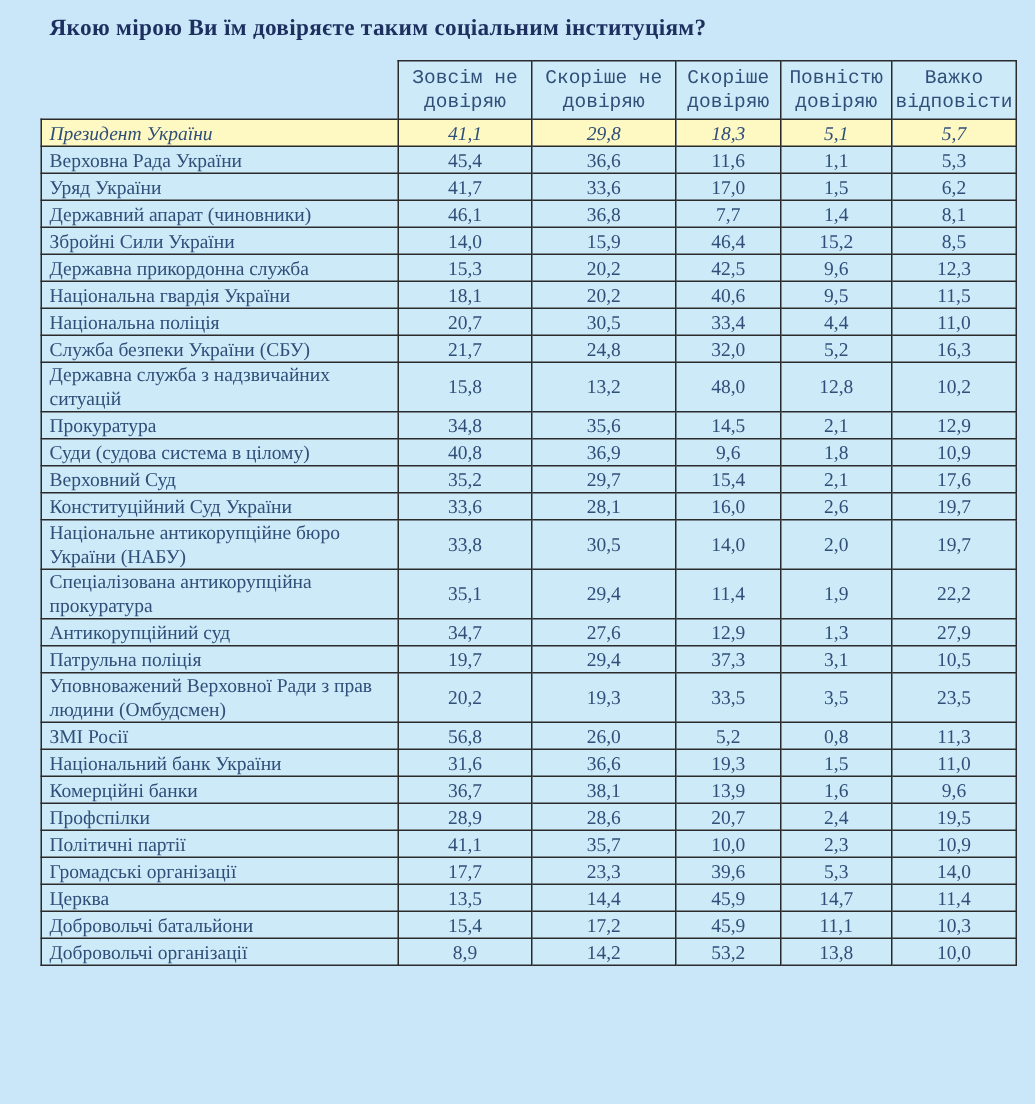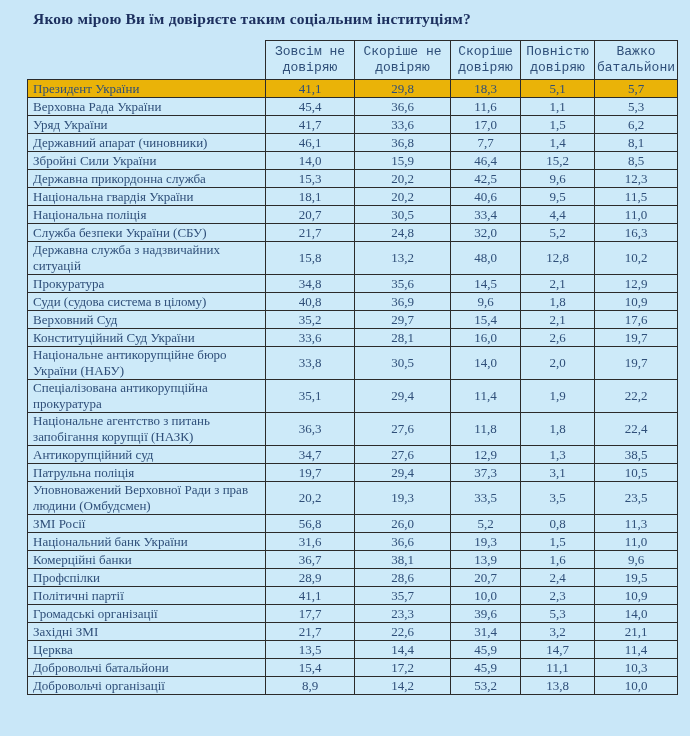--- a/index.html
+++ b/index.html
@@ -59,21 +59,22 @@
     vertical-align: middle;
   }
   table.trust td.label {
     text-align: left;
     padding: 0 4px 0 5px;
   }
   table.trust td.value {
     text-align: center;
   }
   table.trust tr.highlight td {
-    background: #eab308;
+    background: #fef9c3;
+    font-style: italic;
   }
 </style>
 </head>
 <body>
 
 <div class="page">
   <h1 class="title">Якою мірою Ви їм довіряєте таким соціальним інституціям?</h1>
 
   <table class="trust">
     <colgroup>
@@ -84,21 +85,21 @@
       <col class="c4">
       <col class="c5">
     </colgroup>
     <thead>
       <tr>
         <th class="corner"></th>
         <th>Зовсім не довіряю</th>
         <th>Скоріше не довіряю</th>
         <th>Скоріше довіряю</th>
         <th>Повністю довіряю</th>
-        <th>Важко батальйони</th>
+        <th>Важко відповісти</th>
       </tr>
     </thead>
     <tbody>
         <tr class="highlight">
           <td class="label">Президент України</td>
           <td class="value">41,1</td>
           <td class="value">29,8</td>
           <td class="value">18,3</td>
           <td class="value">5,1</td>
           <td class="value">5,7</td>
@@ -217,34 +218,26 @@
         </tr>
         <tr>
           <td class="label">Спеціалізована антикорупційна прокуратура</td>
           <td class="value">35,1</td>
           <td class="value">29,4</td>
           <td class="value">11,4</td>
           <td class="value">1,9</td>
           <td class="value">22,2</td>
         </tr>
         <tr>
-          <td class="label">Національне агентство з питань запобігання корупції (НАЗК)</td>
-          <td class="value">36,3</td>
-          <td class="value">27,6</td>
-          <td class="value">11,8</td>
-          <td class="value">1,8</td>
-          <td class="value">22,4</td>
-        </tr>
-        <tr>
           <td class="label">Антикорупційний суд</td>
           <td class="value">34,7</td>
           <td class="value">27,6</td>
           <td class="value">12,9</td>
           <td class="value">1,3</td>
-          <td class="value">38,5</td>
+          <td class="value">27,9</td>
         </tr>
         <tr>
           <td class="label">Патрульна поліція</td>
           <td class="value">19,7</td>
           <td class="value">29,4</td>
           <td class="value">37,3</td>
           <td class="value">3,1</td>
           <td class="value">10,5</td>
         </tr>
         <tr>
@@ -297,28 +290,20 @@
         </tr>
         <tr>
           <td class="label">Громадські організації</td>
           <td class="value">17,7</td>
           <td class="value">23,3</td>
           <td class="value">39,6</td>
           <td class="value">5,3</td>
           <td class="value">14,0</td>
         </tr>
         <tr>
-          <td class="label">Західні ЗМІ</td>
-          <td class="value">21,7</td>
-          <td class="value">22,6</td>
-          <td class="value">31,4</td>
-          <td class="value">3,2</td>
-          <td class="value">21,1</td>
-        </tr>
-        <tr>
           <td class="label">Церква</td>
           <td class="value">13,5</td>
           <td class="value">14,4</td>
           <td class="value">45,9</td>
           <td class="value">14,7</td>
           <td class="value">11,4</td>
         </tr>
         <tr>
           <td class="label">Добровольчі батальйони</td>
           <td class="value">15,4</td>

